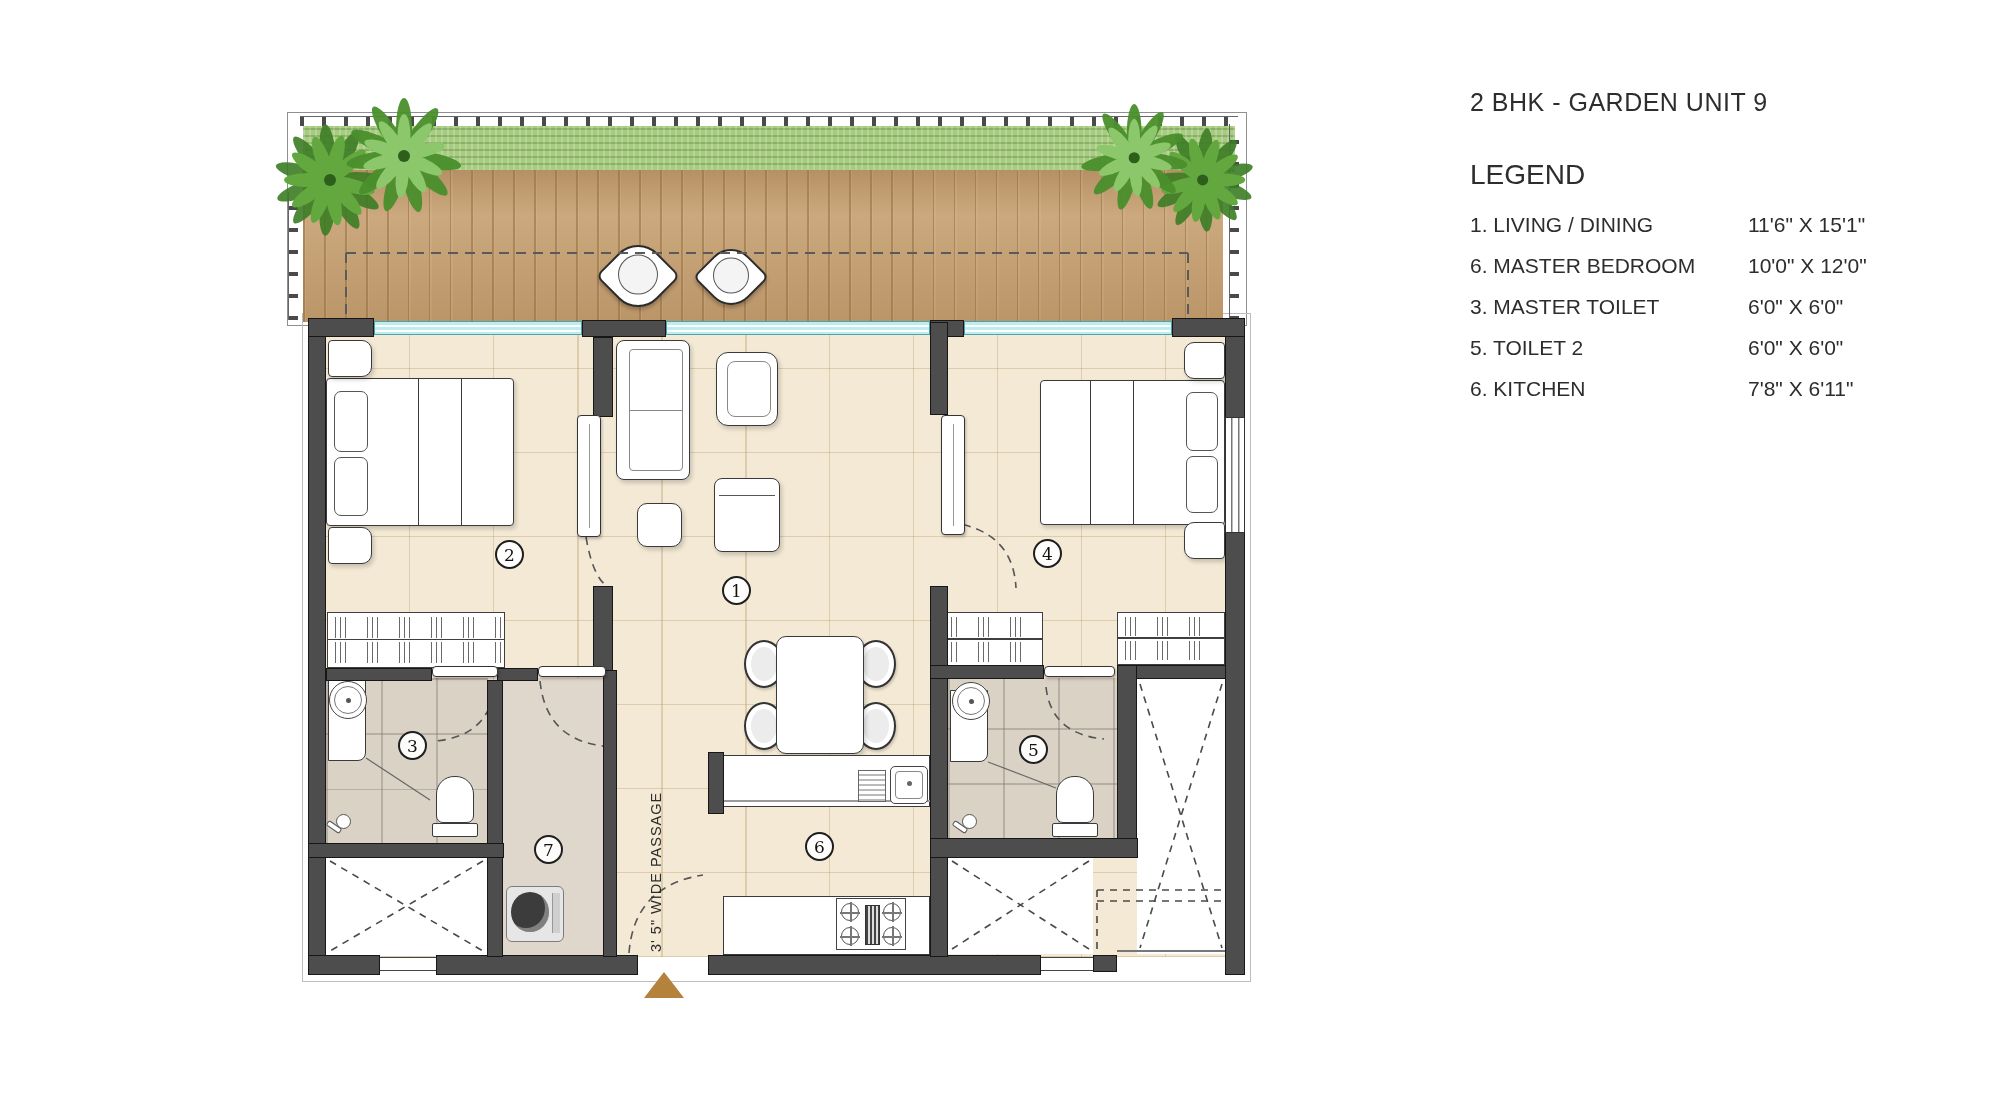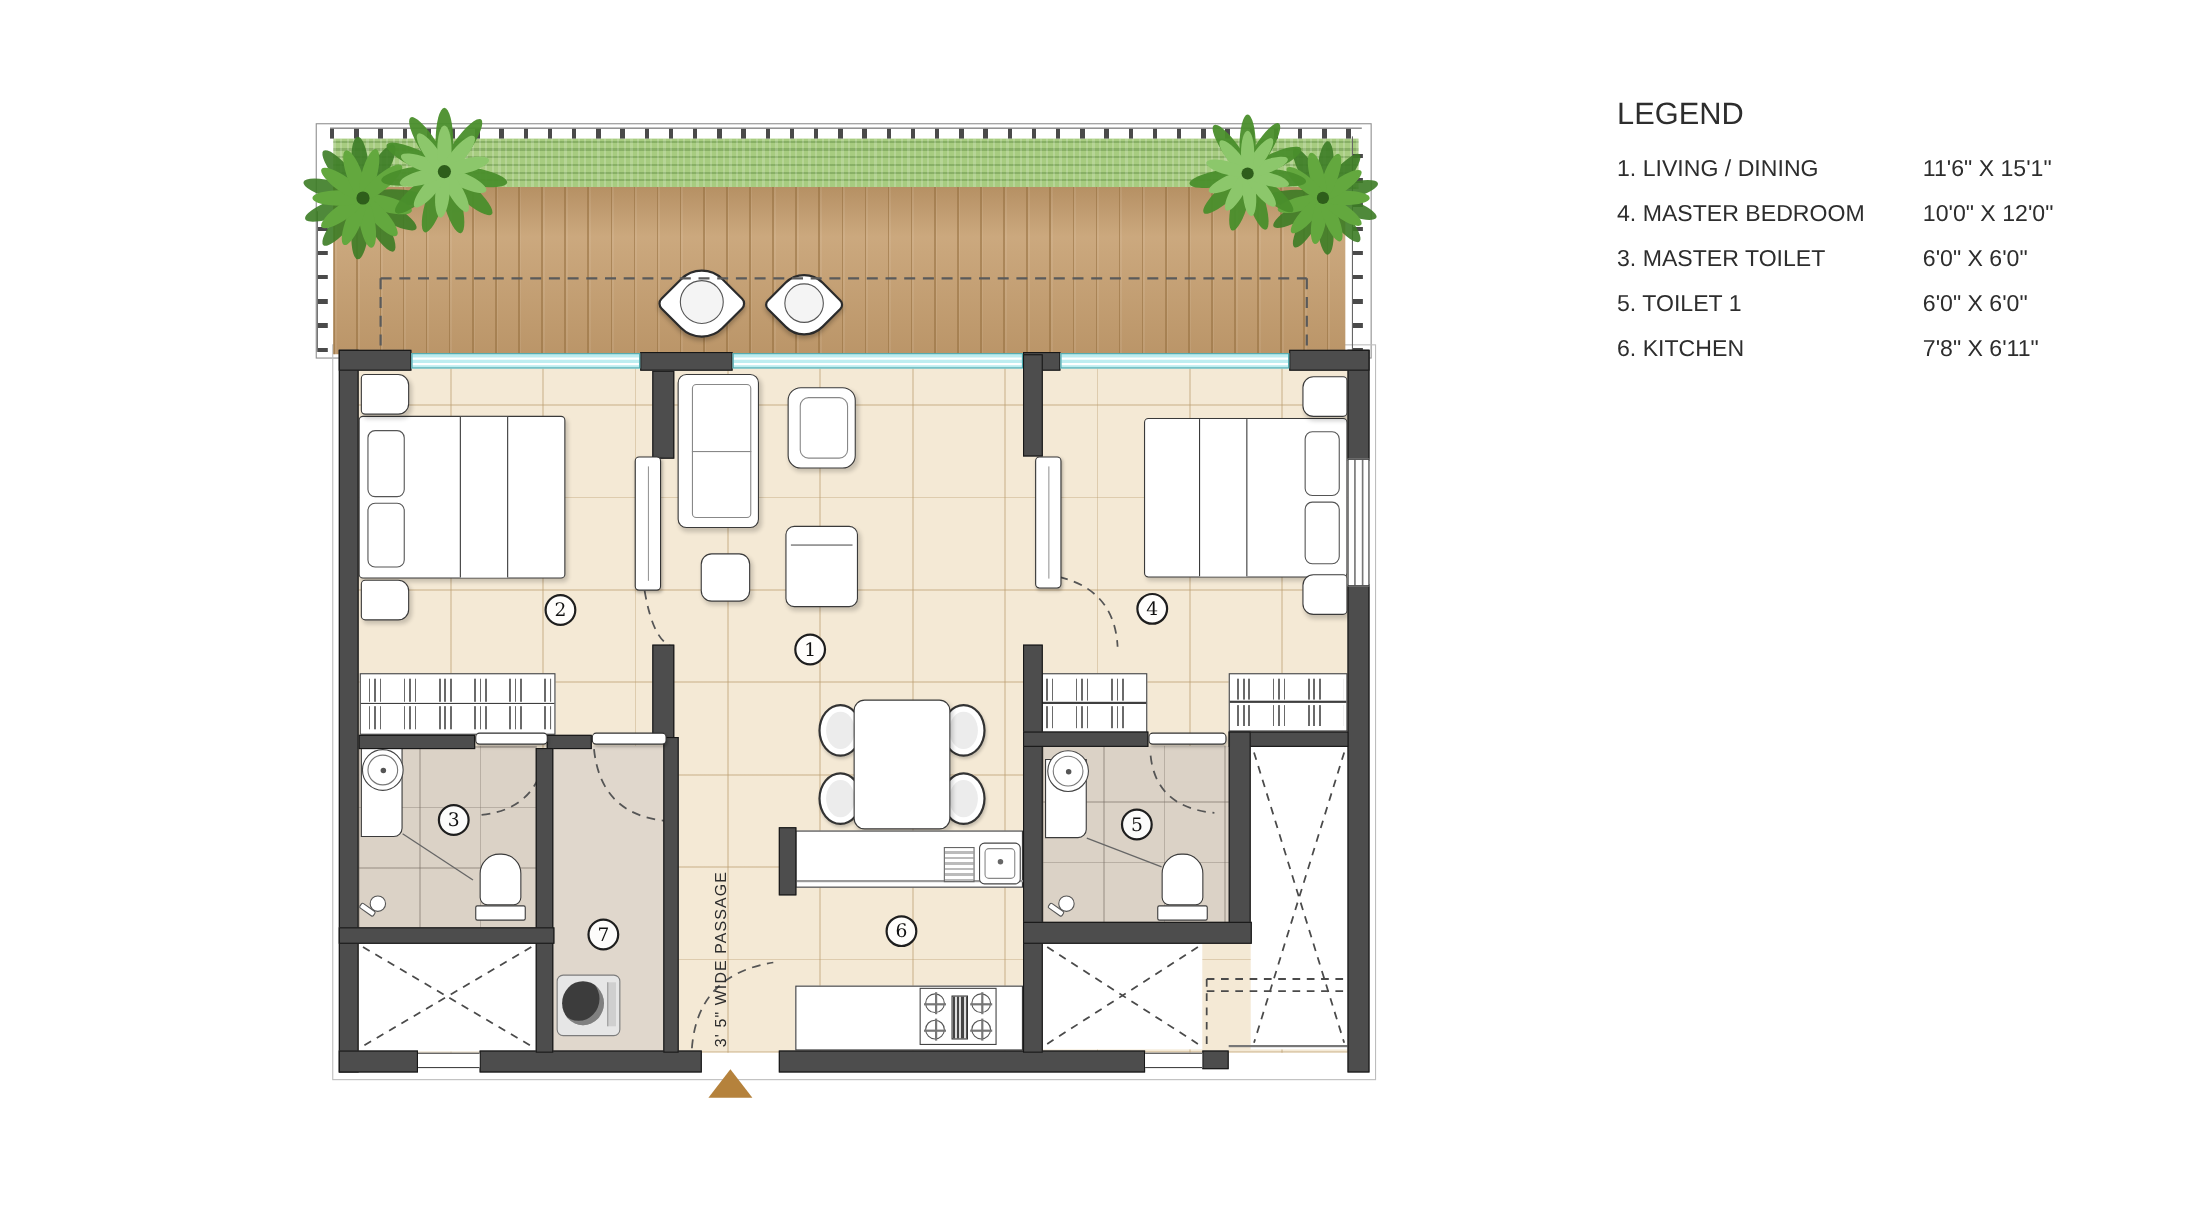--- a/index.html
+++ b/index.html
@@ -409,35 +409,36 @@
   <div class="rlabel" style="left:398px;top:731px">3</div>
   <div class="rlabel" style="left:1033px;top:539px">4</div>
   <div class="rlabel" style="left:1019px;top:735px">5</div>
   <div class="rlabel" style="left:805px;top:832px">6</div>
   <div class="rlabel" style="left:534px;top:835px">7</div>
 
   <div class="passage" style="left:648px;top:952px">3' 5" WIDE PASSAGE</div>
   <div class="tri" style="left:644px;top:972px"></div>
 
   <div class="legend">
+    <div class="title">2 BHK - GARDEN UNIT 9</div>
     <div class="head">LEGEND</div>
     <div class="row">
       <span class="nm">1. LIVING / DINING</span>
       <span class="dm">11'6" X 15'1"</span>
     </div>
     <div class="row">
-      <span class="nm">4. MASTER BEDROOM</span>
+      <span class="nm">6. MASTER BEDROOM</span>
       <span class="dm">10'0" X 12'0"</span>
     </div>
     <div class="row">
       <span class="nm">3. MASTER TOILET</span>
       <span class="dm">6'0" X 6'0"</span>
     </div>
     <div class="row">
-      <span class="nm">5. TOILET 1</span>
+      <span class="nm">5. TOILET 2</span>
       <span class="dm">6'0" X 6'0"</span>
     </div>
     <div class="row">
       <span class="nm">6. KITCHEN</span>
       <span class="dm">7'8" X 6'11"</span>
     </div>
   </div>
 
 </div>
 

